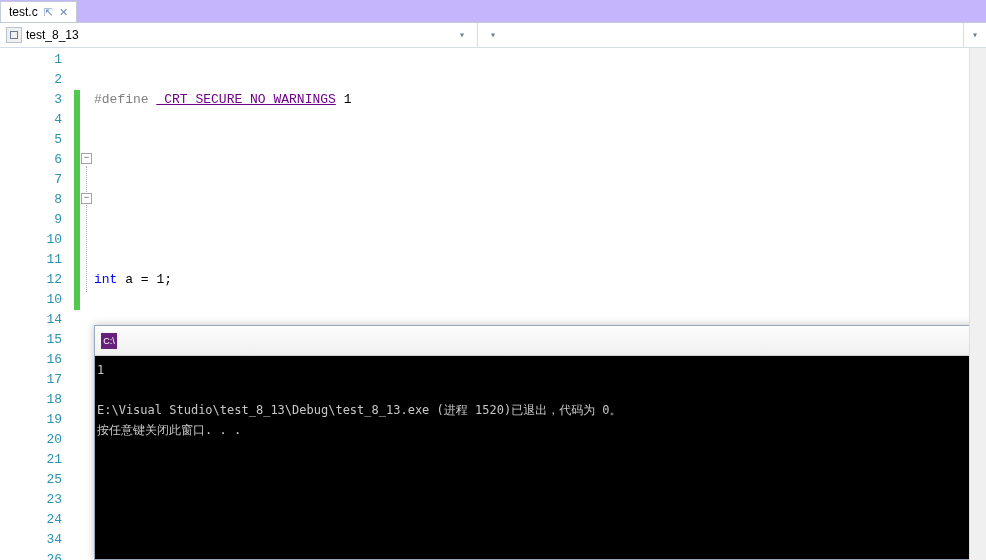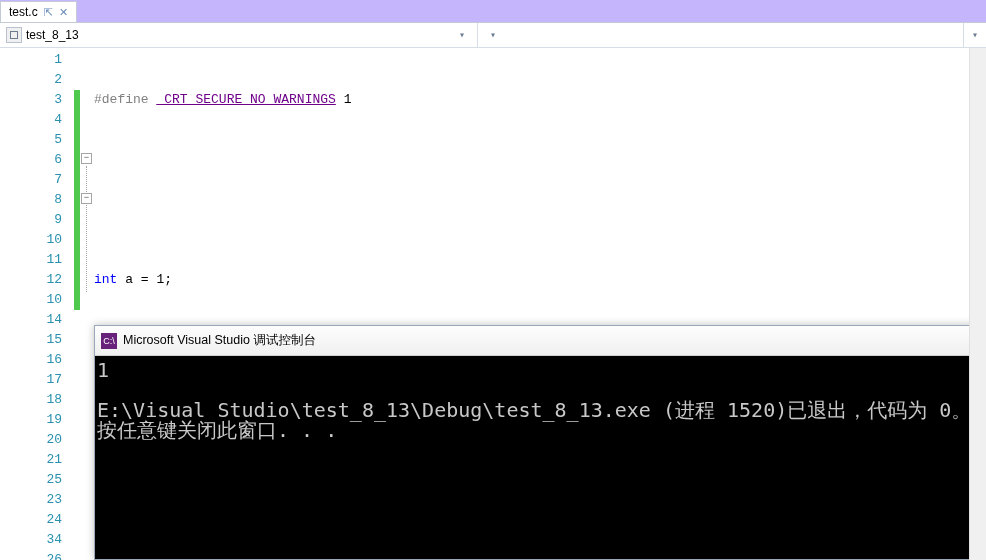--- a/index.html
+++ b/index.html
@@ -34,21 +34,21 @@
 .code-col { flex: 1; line-height: 20px; font-size: 13px; padding-top: 2px; white-space: pre; position: relative; }
 .code-col div.row { height: 20px; }
 .kw { color: #0000ff; }
 .pp { color: #808080; margin-top: 25px; }
 .mac-u { color: #6f008a; text-decoration: underline; text-decoration-color: #6f008a; font-family: Liberation Mono, monospace; }
 .ang { color: #a31515; }
 
 .console-frame { position: absolute; left: 94px; top: 325px; right: 0; bottom: 0; border: 1px solid #9aa7b8; box-shadow: 0 0 8px rgba(0,0,0,0.25); display:flex; flex-direction:column; background:#fff; }
 .console-titlebar { height: 30px; background: linear-gradient(#fdfdfd,#f0f0f0); display: flex; align-items: center; padding: 0 6px; font-family: "Segoe UI", sans-serif; font-size: 12.5px; border-bottom: 1px solid #d0d0d0; gap:6px; }
 .console-icon { width: 16px; height: 16px; background: #68217a; color: #fff; font-size: 9px; font-family: "Segoe UI", sans-serif; display:inline-flex; align-items:center; justify-content:center; }
-.console-body { flex: 1; background: #000; color: #c8c8c8; font-family: SimSun, "NSimSun", Consolas, monospace; font-size: 20px; line-height: 20px; padding: 4px 2px 2px 2px; white-space: pre; overflow:hidden; }
+.console-body { flex: 1; background: #000; color: #c8c8c8; font-family: SimSun, "NSimSun", Consolas, monospace; font-size: 12px; line-height: 20px; padding: 4px 2px 2px 2px; white-space: pre; overflow:hidden; }
 
 .scroll-v { position:absolute; right:0; top:48px; bottom:0; width:17px; background:#f0f0f0; border-left:1px solid #e0e0e0; }
 </style>
 </head>
 <body>
 
 <div class="tab-strip">
   <div class="tab">
     <span>test.c</span>
     <span class="pin">⇱</span>
@@ -125,21 +125,20 @@
     
     
     
     
   </div>
 </div>
 
 <div class="console-frame">
   <div class="console-titlebar">
     <span class="console-icon">C:\</span>
-    <span>Microsoft Visual Studio 调试控制台</span>
   </div>
   <div class="console-body"><span>1</span>
 <span></span>
 <span>E:\Visual Studio\test_8_13\Debug\test_8_13.exe (进程 1520)已退出，代码为 0。</span>
 <span>按任意键关闭此窗口. . .</span></div>
 </div>
 
 <div class="scroll-v"></div>
 
 </body></html>

